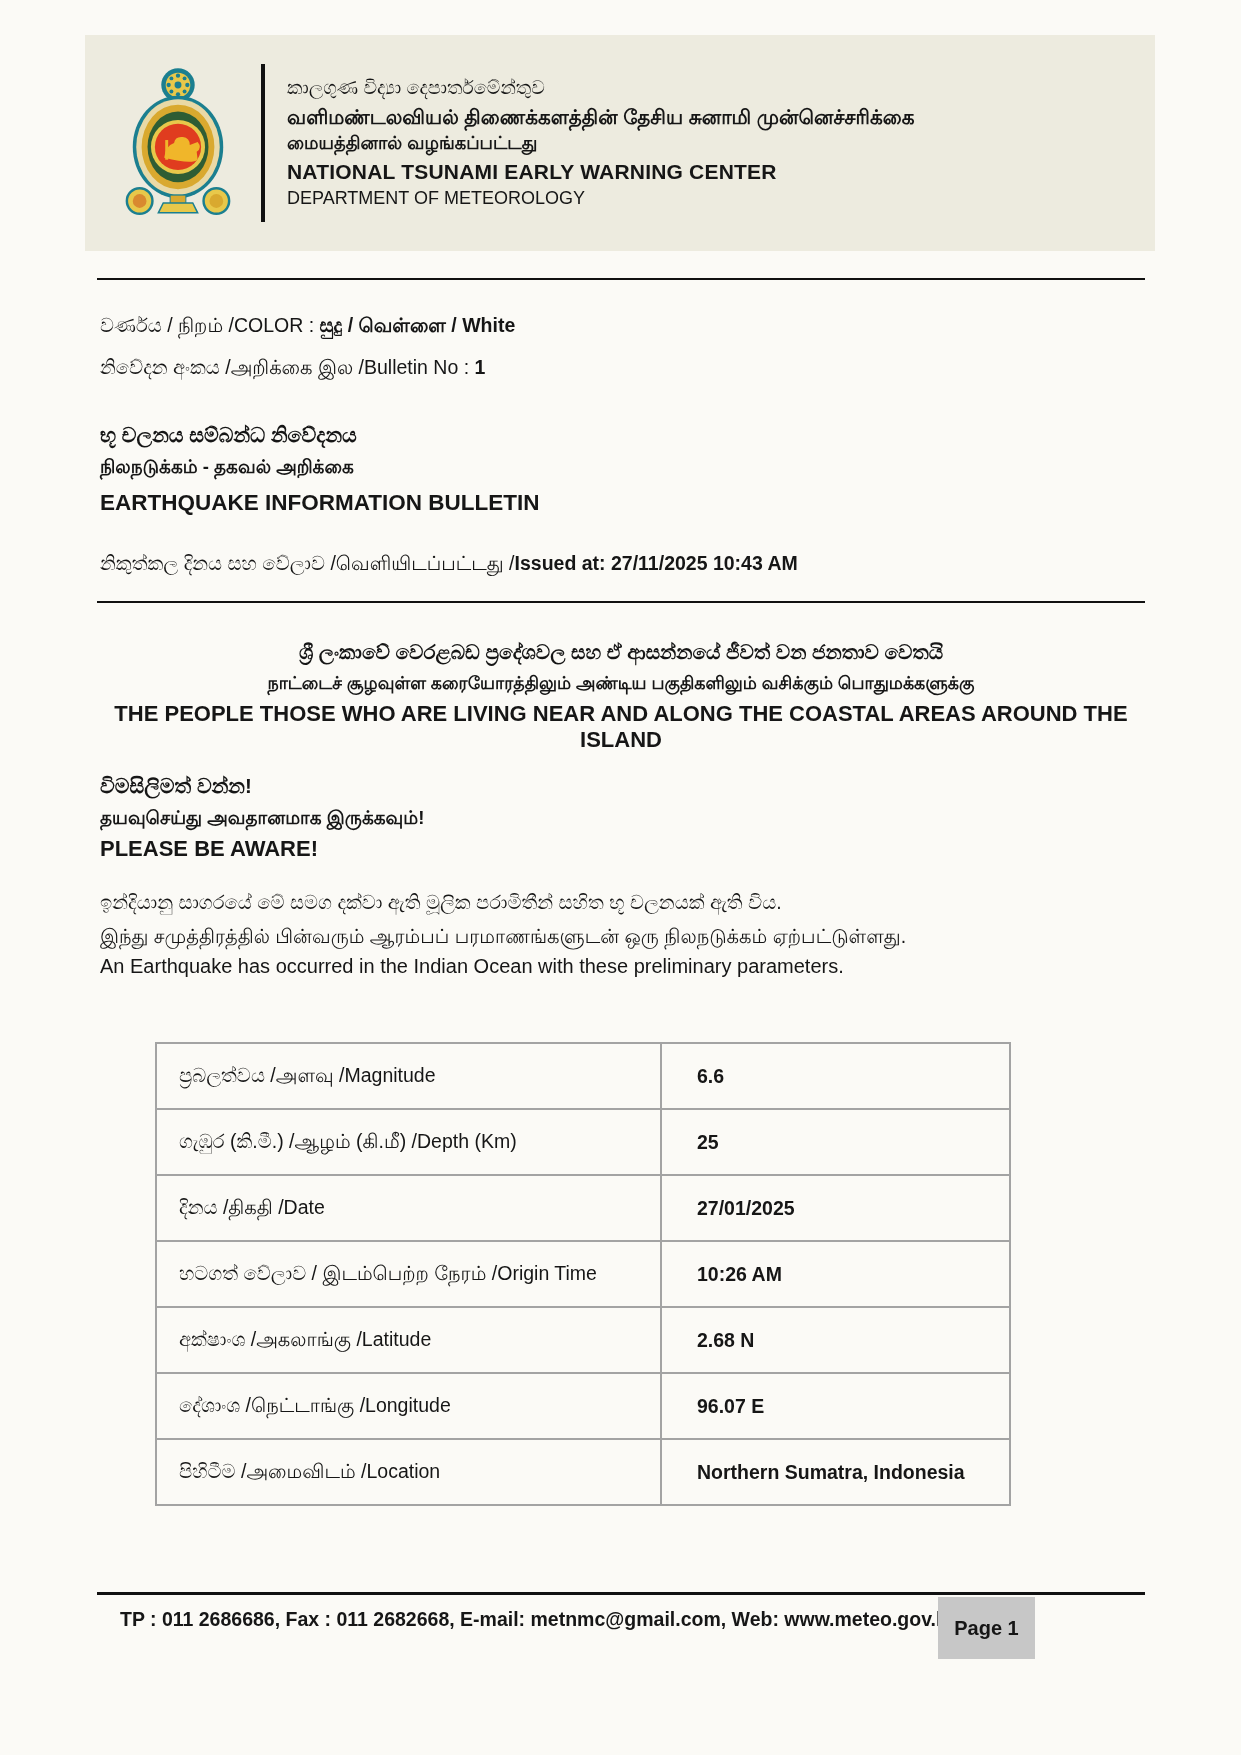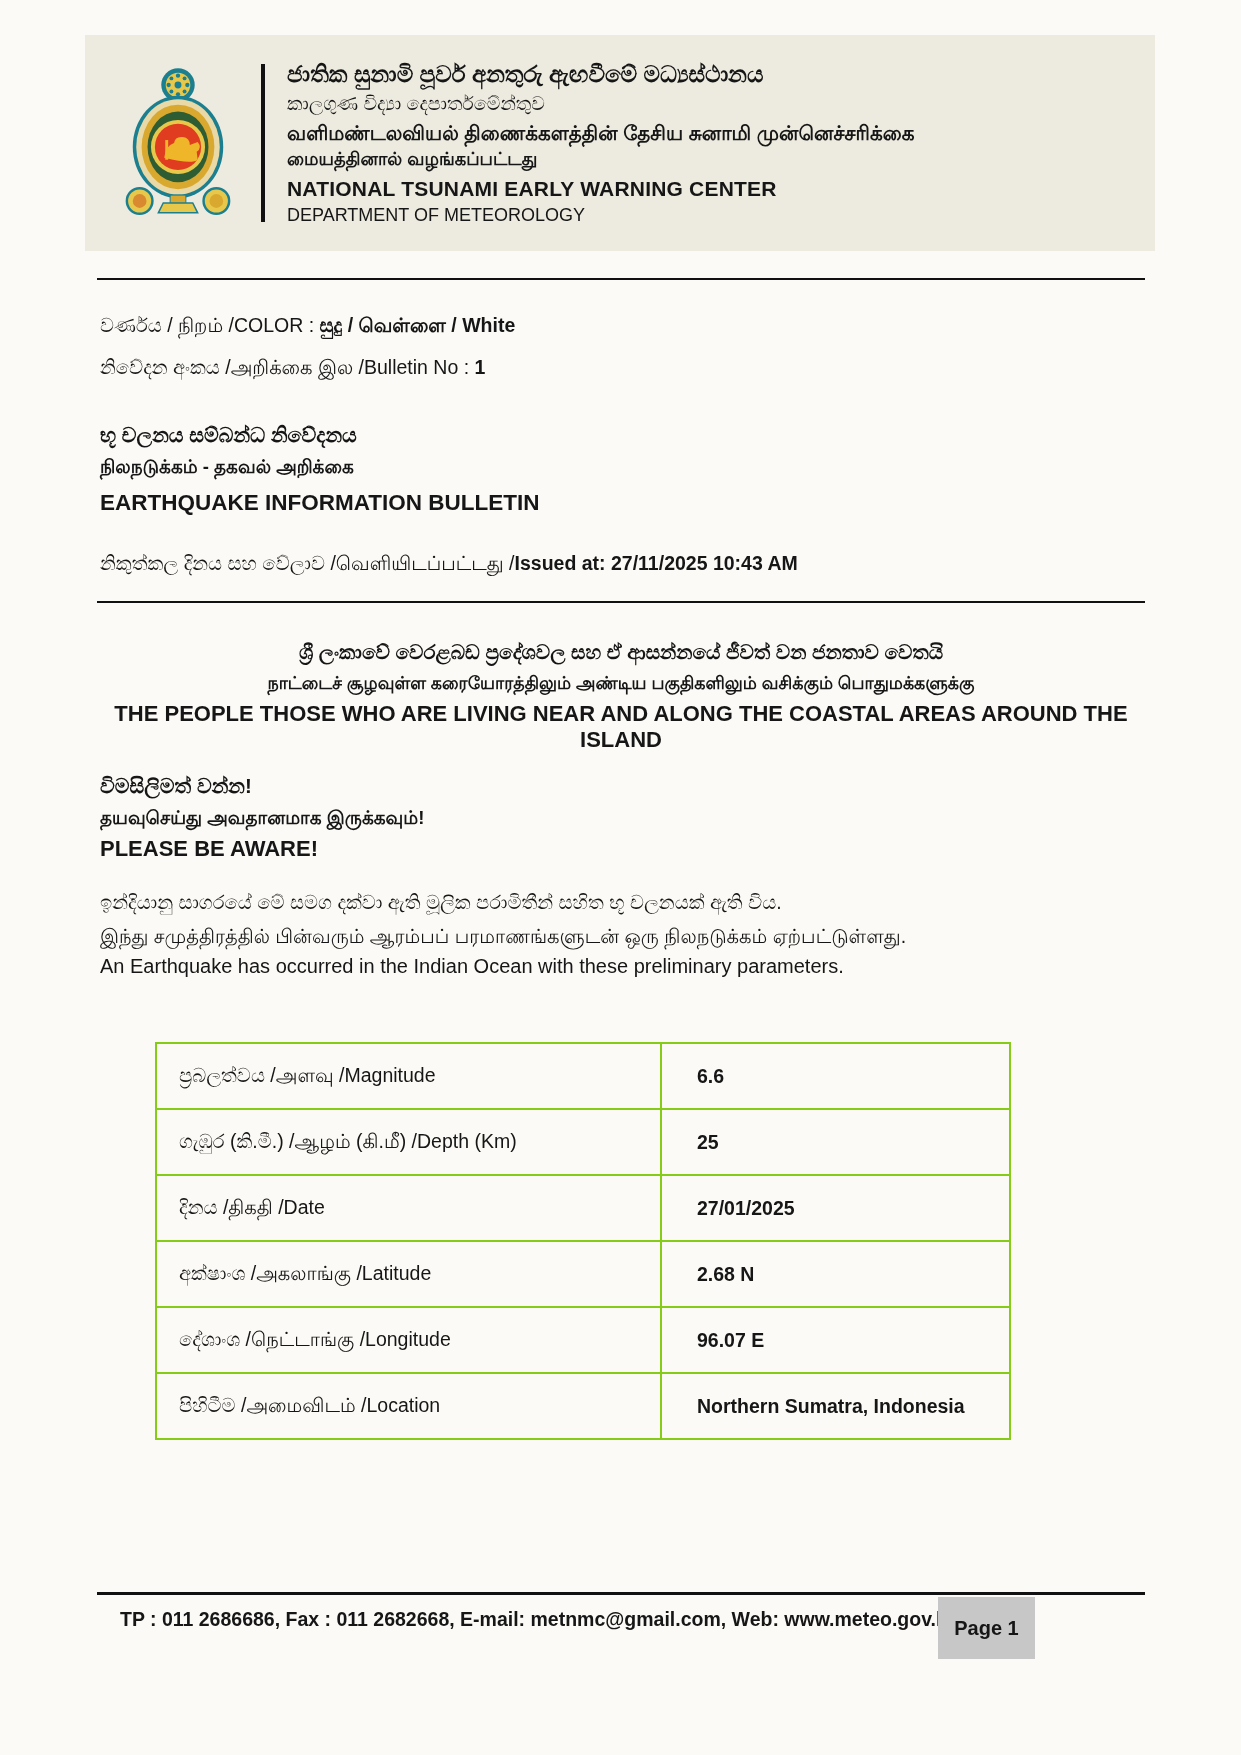--- a/index.html
+++ b/index.html
@@ -25,21 +25,21 @@
   .h-en-1{font-size:21px;font-weight:bold;letter-spacing:.2px;margin-bottom:4px;}
   .h-en-2{font-size:18px;}
   .rule{left:97px;width:1048px;height:2px;background:#111;}
   .line{left:100px;font-size:19.5px;white-space:nowrap;}
   .b{font-weight:bold;}
   .center-block{left:97px;width:1048px;text-align:center;}
   .tbl{
     left:155px;top:1042px;width:856px;border-collapse:collapse;
     font-size:19.5px;
   }
-  .tbl td{border:2px solid #84cc16;height:62px;vertical-align:middle;}
+  .tbl td{border:2px solid #a3a3a3;height:62px;vertical-align:middle;}
   .tbl td.lbl{width:480px;padding-left:22px;}
   .tbl td.val{padding-left:35px;font-weight:bold;}
   .footer-text{left:120px;top:1608px;font-size:19.5px;font-weight:bold;white-space:nowrap;}
   .page-box{
     left:938px;top:1597px;width:97px;height:62px;background:#c7c7c7;
     display:flex;align-items:center;justify-content:center;
     font-size:20px;font-weight:bold;
   }
 </style>
 </head>
@@ -77,21 +77,20 @@
       <path d="M40 152 h40 l-5 -10 h-30 z" fill="#e8c84a" stroke="#1b7f90" stroke-width="1.5"></path>
 
       <circle cx="21" cy="140" r="13" fill="#e8c84a" stroke="#1b7f90" stroke-width="2.5"></circle>
       <circle cx="21" cy="140" r="7" fill="#d9892f"></circle>
       <circle cx="99" cy="140" r="13" fill="#e8c84a" stroke="#1b7f90" stroke-width="2.5"></circle>
       <circle cx="99" cy="140" r="7" fill="#d9a92f"></circle>
     </svg>
   </div>
   <div class="header-divider"></div>
   <div class="header-text">
-    <div class="h-si-1">ජාතික සුනාමි පූර්ව අනතුරු ඇඟවීමේ  මධ්‍යස්ථානය</div>
     <div class="h-si-2">කාලගුණ විද්‍යා දෙපාර්තමේන්තුව</div>
     <div class="h-ta-1">வளிமண்டலவியல் திணைக்களத்தின் தேசிய சுனாமி முன்னெச்சரிக்கை</div>
     <div class="h-ta-2">மையத்தினால் வழங்கப்பட்டது</div>
     <div class="h-en-1">NATIONAL TSUNAMI EARLY WARNING CENTER</div>
     <div class="h-en-2">DEPARTMENT OF METEOROLOGY</div>
   </div>
 </div>
 
 <div class="abs rule" style="top:278px;"></div>
 
@@ -132,20 +131,24 @@
     </tr>
     <tr>
       <td class="lbl">ගැඹුර (කි.මී.) /ஆழம் (கி.மீ) /Depth (Km)</td>
       <td class="val">25</td>
     </tr>
     <tr>
       <td class="lbl">දිනය /திகதி /Date</td>
       <td class="val">27/01/2025</td>
     </tr>
     <tr>
+      <td class="lbl">හටගත් වේලාව / இடம்பெற்ற நேரம் /Origin Time</td>
+      <td class="val">10:26 AM</td>
+    </tr>
+    <tr>
       <td class="lbl">අක්ෂාංශ /அகலாங்கு /Latitude</td>
       <td class="val">2.68 N</td>
     </tr>
     <tr>
       <td class="lbl">දේශාංශ /நெட்டாங்கு /Longitude</td>
       <td class="val">96.07 E</td>
     </tr>
     <tr>
       <td class="lbl">පිහිටීම  /அமைவிடம் /Location</td>
       <td class="val">Northern Sumatra, Indonesia</td>

